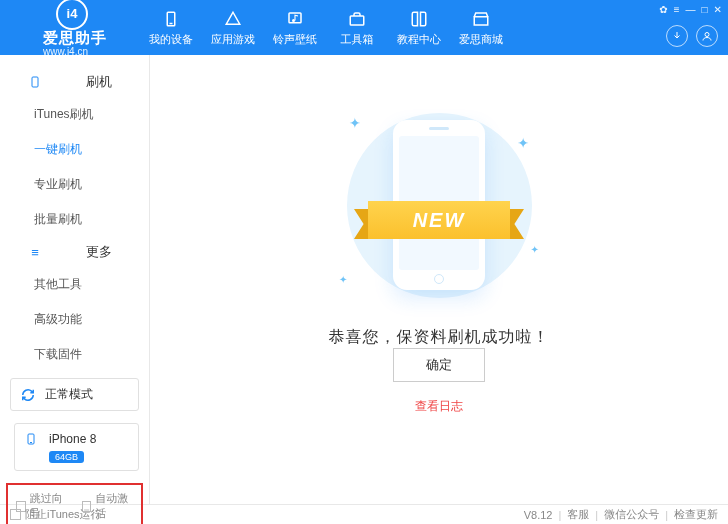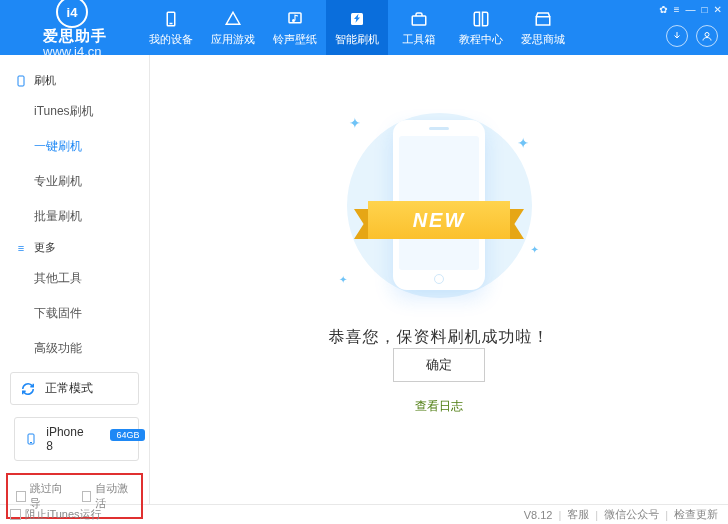--- a/index.html
+++ b/index.html
@@ -2,62 +2,62 @@
 <html><head>
 <meta charset="utf-8">
 <style>
 * { margin: 0; padding: 0; box-sizing: border-box; }
 body { font-family: "Microsoft YaHei", sans-serif; font-size: 12px; color: #333; background: #fff; width: 728px; height: 524px; overflow: hidden; }
 .header { background: #1e88f5; height: 55px; display: flex; align-items: center; padding: 0 10px; color: #fff; position: relative; }
 .logo-area { display: flex; align-items: center; width: 130px; flex-direction: column; }
 .logo-circle { width: 32px; height: 32px; border: 2px solid #fff; border-radius: 50%; display: flex; align-items: center; justify-content: center; font-weight: bold; font-size: 13px; margin-right: 6px; }
 .logo-text { display: flex; flex-direction: column; line-height: 1.1; }
 .logo-title { font-size: 15px; font-weight: bold; letter-spacing: 1px; }
-.logo-url { font-size: 13px; opacity: 0.9; }
+.logo-url { font-size: 10px; opacity: 0.9; }
 .nav { display: flex; height: 55px; justify-content: flex-end; }
 .nav-item { width: 62px; display: flex; flex-direction: column; align-items: center; justify-content: center; font-size: 11px; cursor: pointer; }
 .nav-item.active { background: #0a6edc; }
 .nav-icon { width: 20px; height: 20px; margin-bottom: 3px; display: flex; align-items: center; justify-content: center; }
 .win-controls { position: absolute; right: 6px; top: 4px; display: flex; gap: 6px; font-size: 10px; opacity: 0.9; }
 .win-controls span { cursor: pointer; }
 .header-right { position: absolute; right: 10px; bottom: 8px; display: flex; gap: 8px; }
 .circle-btn { width: 22px; height: 22px; border: 1.5px solid rgba(255,255,255,0.7); border-radius: 50%; display: flex; align-items: center; justify-content: center; cursor: pointer; }
 .circle-btn svg { width: 12px; height: 12px; stroke: #fff; fill: none; }
 .body-area { display: flex; height: 449px; }
 .sidebar { width: 150px; border-right: 1px solid #e8e8e8; display: flex; flex-direction: column; padding-top: 12px; }
-.side-section-title { display: flex; align-items: center; padding: 6px 14px; font-size: 11px; color: #333; font-weight: 500; }
+.side-section-title { display: flex; align-items: center; padding: 6px 28px; font-size: 13px; color: #333; font-weight: 500; gap: 38px; }
 .side-section-title .ico { width: 14px; margin-right: 6px; color: #1e88f5; display: flex; align-items: center; justify-content: center; }
 .side-list { margin-left: 34px; }
 .side-item { padding: 9px 0; font-size: 12px; color: #555; cursor: pointer; }
 .side-item.active { color: #1e88f5; }
 .spacer { flex: 1; }
 .mode-box, .device-box { margin: 6px 10px; border: 1px solid #e0e0e0; border-radius: 3px; padding: 7px 10px; display: flex; align-items: center; font-size: 12px; }
 .mode-box .ico, .device-box .ico { width: 18px; margin-right: 6px; color: #1e88f5; display: flex; align-items: center; }
-.device-box { flex-direction: row; align-items: flex-start; margin-left: 14px; }
+.device-box { flex-direction: column; align-items: flex-start; margin-left: 14px; }
 .device-row { display: flex; align-items: center; width: 100%; }
 .badge { background: #1e88f5; color: #fff; font-size: 9px; padding: 1px 6px; border-radius: 3px; margin-left: 24px; margin-top: 4px; }
 .red-box { border: 2px solid #e03030; margin: 6px 6px 2px; padding: 6px 8px; display: flex; gap: 14px; font-size: 11px; color: #888; }
 .chk { display: flex; align-items: center; gap: 4px; cursor: pointer; }
 .chk-box { width: 11px; height: 11px; border: 1px solid #bbb; }
 .main { flex: 1; display: flex; flex-direction: column; align-items: center; padding-top: 50px; background: #fff; }
 .illus { width: 260px; height: 200px; position: relative; display: flex; align-items: center; justify-content: center; }
 .circle-bg { width: 185px; height: 185px; background: #e6f4fd; border-radius: 50%; position: absolute; }
 .phone { width: 92px; height: 170px; background: #fff; border-radius: 14px; position: relative; z-index: 2; box-shadow: 0 8px 20px rgba(30,136,245,0.15); }
 .phone-screen { position: absolute; top: 16px; left: 6px; right: 6px; bottom: 20px; background: #f2f9ff; border-radius: 3px; }
 .phone-speaker { position: absolute; top: 7px; left: 50%; transform: translateX(-50%); width: 20px; height: 3px; background: #d0e8fa; border-radius: 2px; }
 .phone-home { position: absolute; bottom: 6px; left: 50%; transform: translateX(-50%); width: 10px; height: 10px; border: 1.5px solid #d0e8fa; border-radius: 50%; }
 .ribbon { position: absolute; z-index: 3; width: 170px; height: 46px; top: 92px; }
 .ribbon-main { position: absolute; left: 14px; right: 14px; top: 4px; height: 38px; background: linear-gradient(#ffd34d,#fbc02d); display: flex; align-items: center; justify-content: center; color: #fff; font-weight: bold; font-size: 20px; letter-spacing: 2px; font-style: italic; }
 .ribbon-end { position: absolute; width: 24px; height: 30px; background: #e6a615; top: 12px; }
 .ribbon-end.left { left: 0; clip-path: polygon(0 0,100% 0,100% 100%,0 100%,40% 50%); }
 .ribbon-end.right { right: 0; clip-path: polygon(0 0,100% 0,60% 50%,100% 100%,0 100%); }
 .spark { position: absolute; color: #6fc3f7; font-size: 14px; }
 .msg { margin-top: 22px; font-size: 16px; color: #333; letter-spacing: 1px; }
 .confirm-btn { border: 1px solid #ccc; background: #fff; padding: 7px 32px; font-size: 13px; cursor: pointer; color: #333; }
-.view-log { margin-top: 16px; font-size: 12px; color: #4d7c0f; cursor: pointer; }
+.view-log { margin-top: 16px; font-size: 12px; color: #ef4444; cursor: pointer; }
 .footer { height: 20px; border-top: 1px solid #e8e8e8; display: flex; align-items: center; padding: 0 10px; font-size: 11px; color: #888; }
 .footer .chk { color: #888; }
 .footer-right { margin-left: auto; display: flex; gap: 6px; align-items: center; }
 .footer-right .sep { color: #ccc; }
 .footer-right span { cursor: pointer; }
 svg { display: block; }
 </style>
 </head>
 <body>
 
@@ -90,29 +90,20 @@
     <div class="nav-item">
         <span class="nav-icon">
           <svg viewBox="0 0 24 24" width="18" height="18" fill="#fff">
             <rect x="4" y="4" width="16" height="13" rx="1" fill="none" stroke="#fff" stroke-width="2"></rect>
             <circle cx="10" cy="14" r="2"></circle>
             <path d="M12 14V7l4 1" stroke="#fff" stroke-width="1.5" fill="none"></path>
           </svg>
         </span>
         <span>铃声壁纸</span>
       </div>
-    <div class="nav-item active">
-        <span class="nav-icon">
-          <svg viewBox="0 0 24 24" width="18" height="18" fill="#fff">
-            <rect x="4" y="4" width="16" height="16" rx="2" fill="#fff"></rect>
-            <path d="M8 12h3l-1 5 6-7h-3l1-5z" fill="#1e88f5"></path>
-          </svg>
-        </span>
-        <span>智能刷机</span>
-      </div>
     <div class="nav-item">
         <span class="nav-icon">
           <svg viewBox="0 0 24 24" width="18" height="18" fill="none" stroke="#fff" stroke-width="2">
             <rect x="3" y="8" width="18" height="12" rx="1"></rect>
             <path d="M8 8V6a2 2 0 012-2h4a2 2 0 012 2v2"></path>
           </svg>
         </span>
         <span>工具箱</span>
       </div>
     <div class="nav-item">
@@ -170,22 +161,22 @@
       <div class="side-item active">一键刷机</div>
       <div class="side-item">专业刷机</div>
       <div class="side-item">批量刷机</div>
     </div>
     <div class="side-section-title">
       <span class="ico">≡</span>
       <span>更多</span>
     </div>
     <div class="side-list">
       <div class="side-item">其他工具</div>
+      <div class="side-item">高级功能</div>
       <div class="side-item">下载固件</div>
-      <div class="side-item">高级功能</div>
     </div>
     <div class="spacer"></div>
     <div class="mode-box">
       <span class="ico">
           <svg width="14" height="14" viewBox="0 0 24 24" fill="none" stroke="currentColor" stroke-width="2.5">
             <path d="M3 12a9 9 0 0115-6.7L21 8M21 12a9 9 0 01-15 6.7L3 16"></path>
             <path d="M21 3v5h-5M3 21v-5h5"></path>
           </svg>
         </span>
       <span>正常模式</span>

